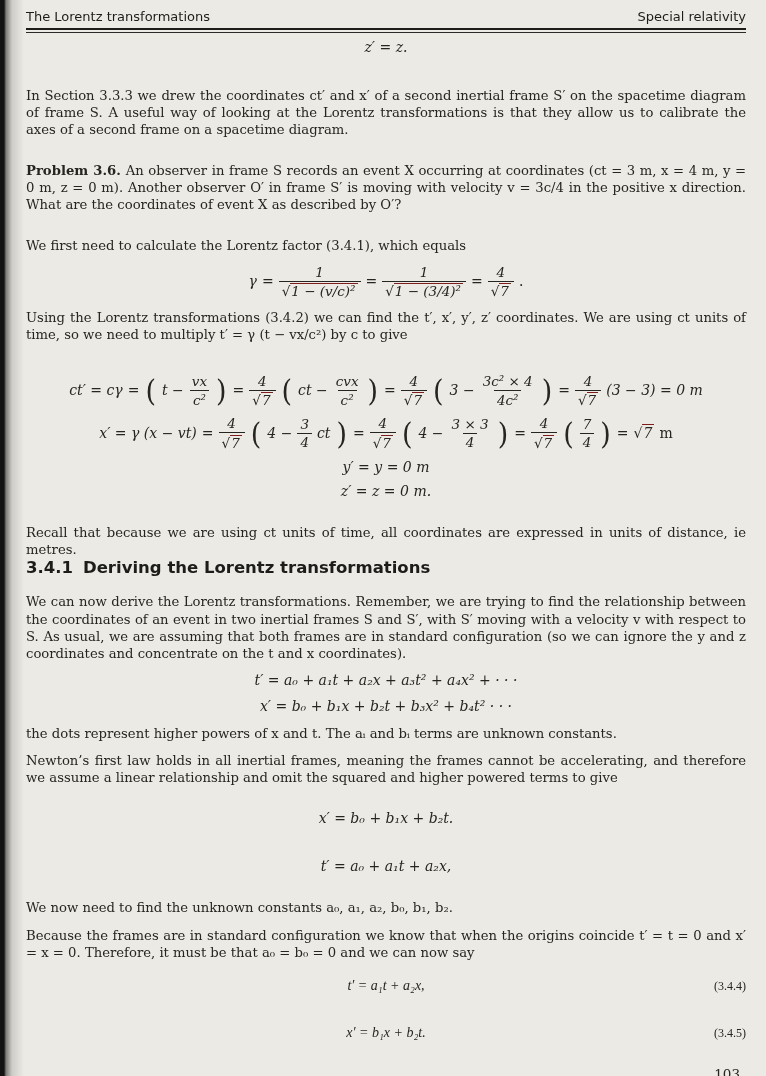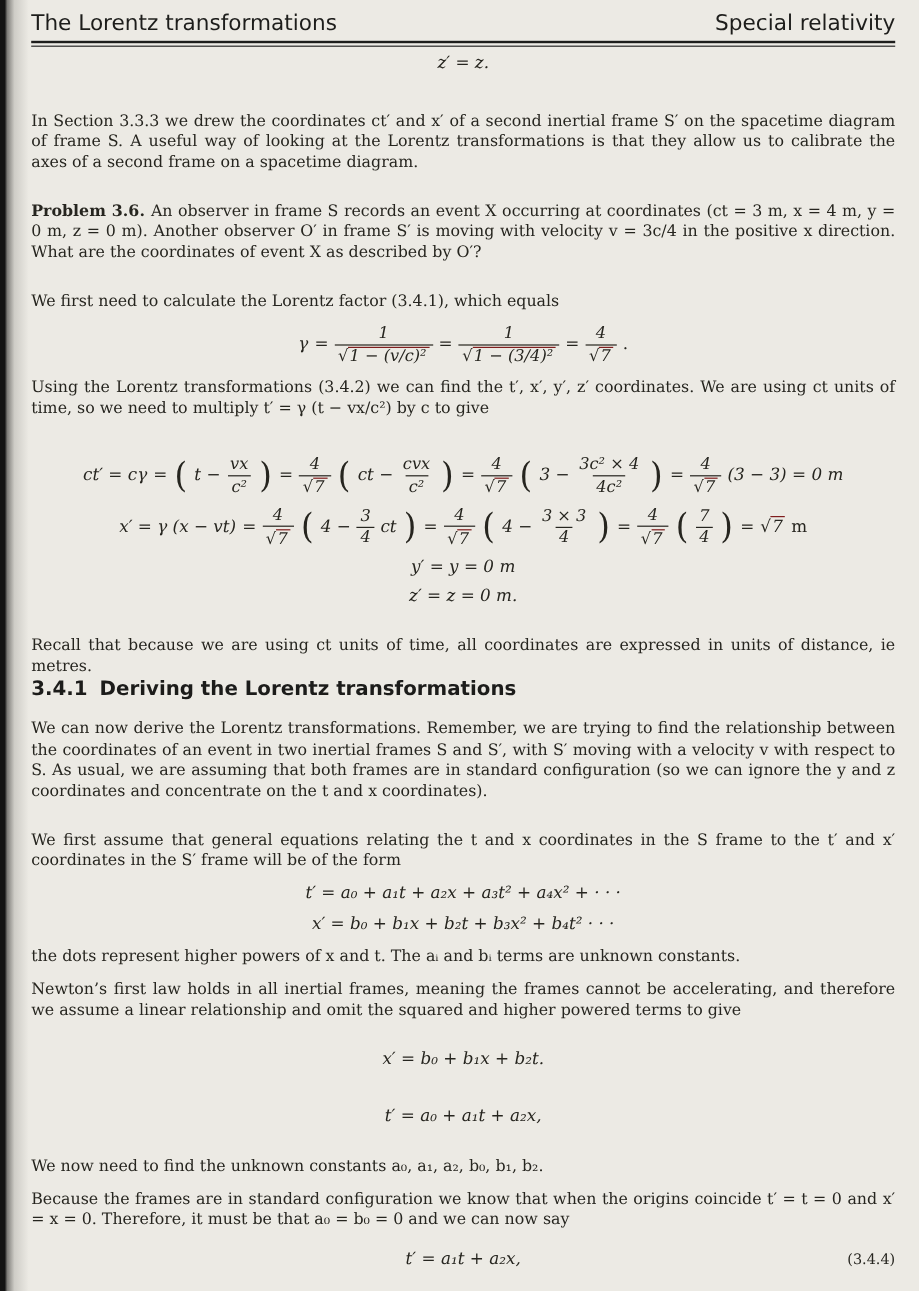--- a/index.html
+++ b/index.html
@@ -9,42 +9,42 @@
     font-family:"DejaVu Serif", serif;
   }
   .scan-edge{
     position:absolute;left:0;top:0;bottom:0;width:24px;
     background:linear-gradient(90deg,#131313 0,#131313 4px,#7e7d79 6px,rgba(150,149,144,.35) 12px,rgba(236,234,228,0) 24px);
     pointer-events:none;
   }
   .page{position:relative;padding:9px 20px 0 26px;}
 
   .header{display:flex;justify-content:space-between;align-items:baseline;
-    font-family:"DejaVu Sans", sans-serif;font-size:18px;color:#1d1d1b;}
+    font-family:"DejaVu Sans", sans-serif;font-size:13px;color:#1d1d1b;}
   .rule-thick{border-top:2px solid #1d1d1b;margin-top:4px;}
   .rule-thin{border-top:1px solid #2a2a28;margin-top:2px;}
 
   p{font-size:13.2px;line-height:1.3;text-align:justify;margin:0;color:#26251f;}
   .plabel{font-weight:bold;margin-right:5px;}
 
   h2.section{font-family:"DejaVu Sans", sans-serif;font-weight:bold;font-size:16.5px;
     margin:0;color:#1c1c1a;display:flex;gap:10px;align-items:baseline;}
 
   .disp{display:flex;justify-content:center;align-items:center;gap:5px;
     font-size:14px;font-style:italic;line-height:1.25;}
   .math{font-style:italic;white-space:nowrap;}
   .up{font-style:normal;}
   .frac{display:inline-flex;flex-direction:column;align-items:center;font-size:13.5px;line-height:1.12;vertical-align:middle;}
   .frac .num{padding:0 3px 1px;white-space:nowrap;}
   .frac .den{border-top:1px solid #26251f;padding:1.5px 3px 0;display:inline-flex;align-items:baseline;white-space:nowrap;}
   .radsym{font-style:normal;padding-right:0;}
   .rand{border-top:1px solid #7f1d1d;padding:0 2px 0 1px;white-space:nowrap;}
   .sqrt{display:inline-flex;align-items:baseline;}
   .bigp{font-style:normal;font-size:27px;line-height:0;padding:0 1px;transform:scaleY(1.08);}
-  .eqrow{position:relative;}
+  .eqrow{position:relative;font-family:Liberation Serif, serif;}
   .eqno{position:absolute;right:0;top:50%;transform:translateY(-50%);font-style:normal;font-size:12px;}
   .pageno{text-align:right;font-size:13.5px;padding-right:6px;}.mt6{margin-top:6px}.mt8{margin-top:8px}
   .mt10{margin-top:10px}.mt12{margin-top:24px}.mt14{margin-top:30px}.mt16{margin-top:16px}.mt22{margin-top:22px}.mt24{margin-top:24px}
 </style>
 </head>
 <body>
 
 <div class="scan-edge"></div>
 
 <div class="page">
@@ -212,21 +212,20 @@
 
   <p class="mt12">Recall that because we are using ct units of time, all coordinates are expressed in units of distance, ie metres.</p>
 
   <h2 class="section mt22">
     <span>3.4.1</span>
     <span>Deriving the Lorentz transformations</span>
   </h2>
 
   <p class="mt16">We can now derive the Lorentz transformations. Remember, we are trying to find the relationship between the coordinates of an event in two inertial frames S and S′, with S′ moving with a velocity v with respect to S. As usual, we are assuming that both frames are in standard configuration (so we can ignore the y and z coordinates and concentrate on the t and x coordinates).</p>
 
-  <p class="mt12">We first assume that general equations relating the t and x coordinates in the S frame to the t′ and x′ coordinates in the S′ frame will be of the form</p>
 
   <div class="disp mt10">
     <span class="math">t′ = a₀ + a₁t + a₂x + a₃t² + a₄x² + · · ·</span>
   </div>
   <div class="disp mt8">
     <span class="math">x′ = b₀ + b₁x + b₂t + b₃x² + b₄t² · · ·</span>
   </div>
 
   <p class="mt10">the dots represent higher powers of x and t. The aᵢ and bᵢ terms are unknown constants.</p>
 

